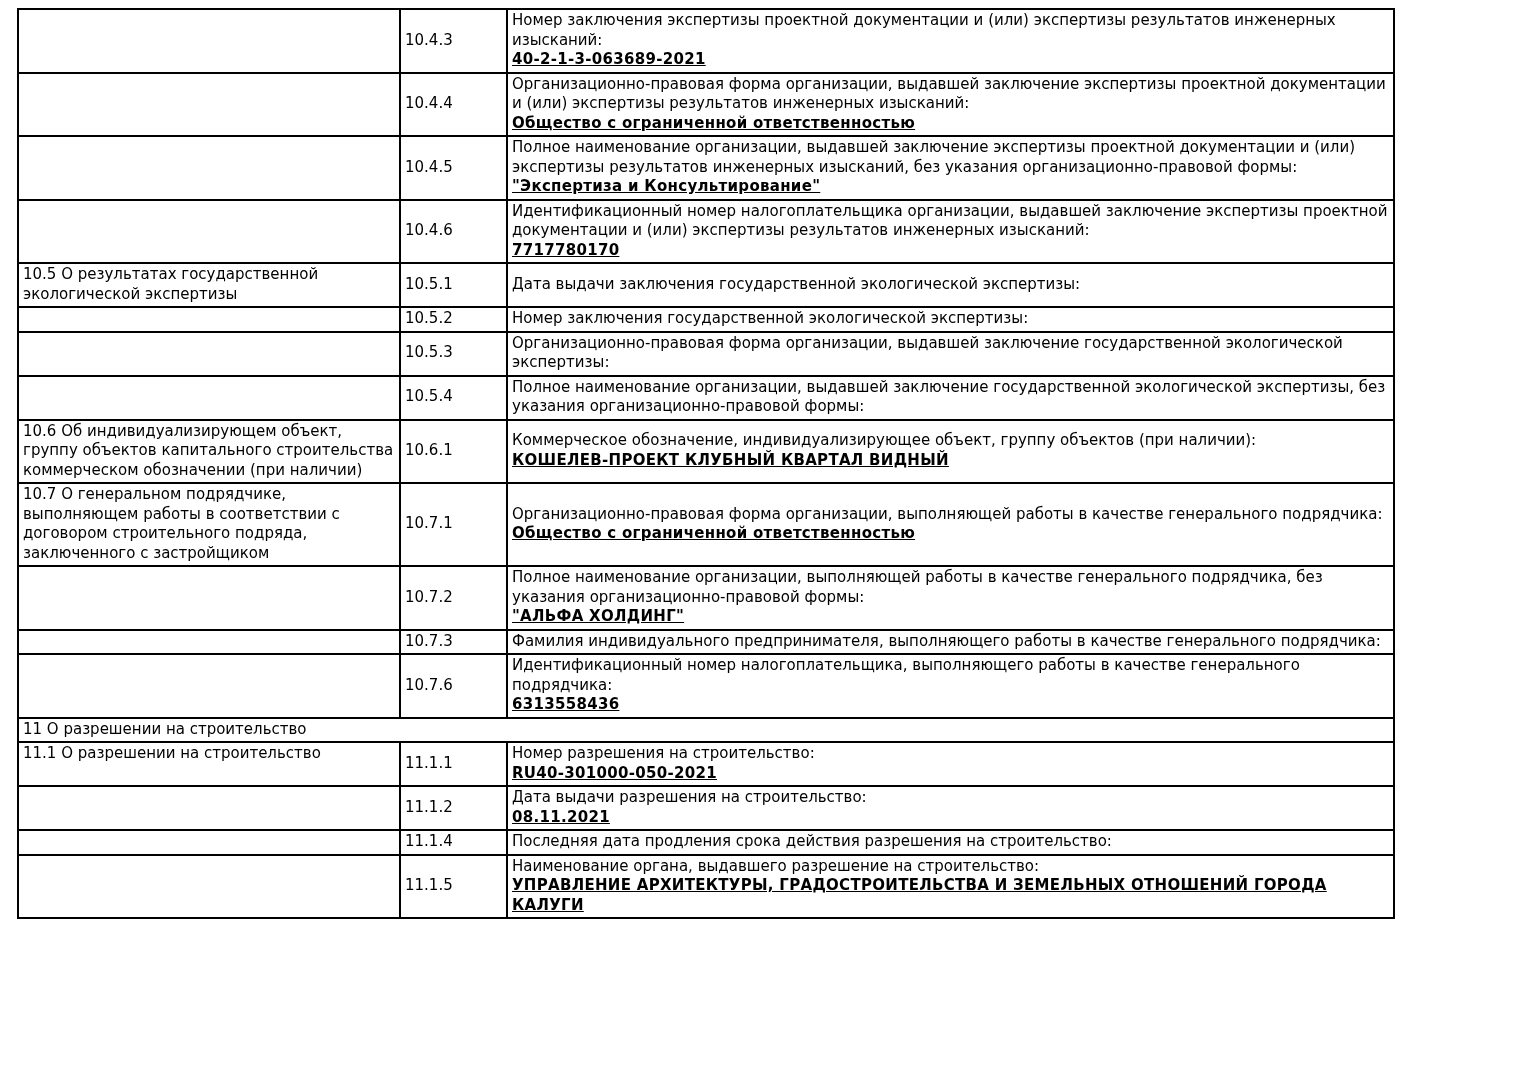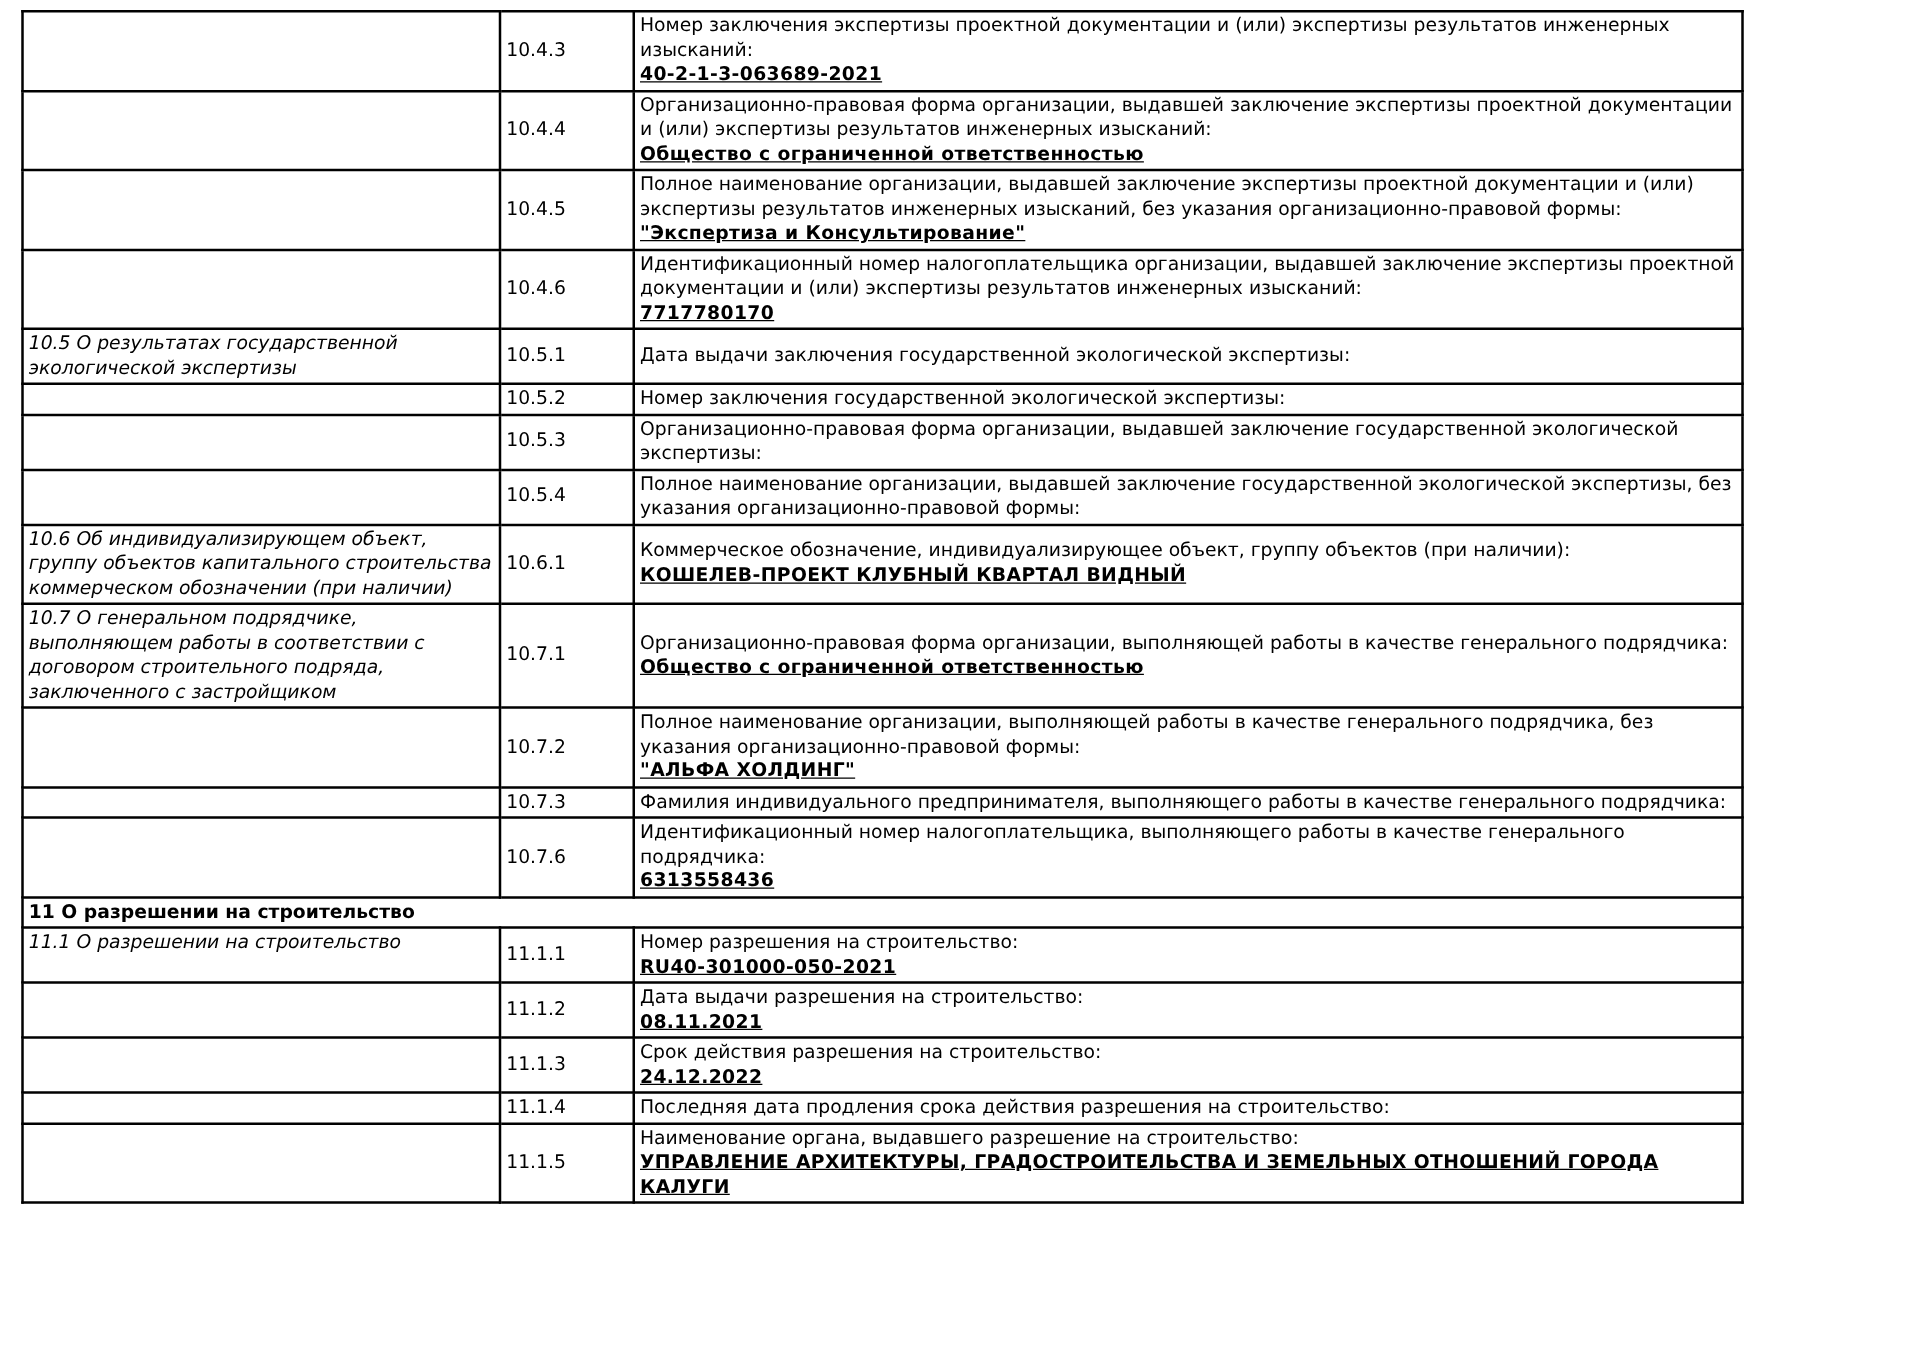--- a/index.html
+++ b/index.html
@@ -23,31 +23,30 @@
     line-height: 1.3;
   }
   table.decl td {
     border: 2px solid #000000;
     padding: 1px 5px 2px 4px;
     word-wrap: break-word;
   }
   td.cell-section {
     width: 371px;
     vertical-align: top;
-    font-style: italic;
   }
   td.cell-code {
     width: 96px;
     vertical-align: middle;
   }
   td.cell-content {
     vertical-align: middle;
   }
   td.section-header {
-    font-weight: bold;
+    font-weight: normal;
     border-radius: 12px;
   }
   .field-value {
     font-weight: bold;
     letter-spacing: 0.02em;
     text-decoration: underline;
   }
 </style>
 </head>
 <body>
@@ -167,28 +166,20 @@
       <tr>
         <td class="cell-section"></td>
         <td class="cell-code">11.1.2</td>
         <td class="cell-content">
           <div class="field-label">Дата выдачи разрешения на строительство:</div>
           <div class="field-value">08.11.2021</div>
         </td>
       </tr>
       <tr>
         <td class="cell-section"></td>
-        <td class="cell-code">11.1.3</td>
-        <td class="cell-content">
-          <div class="field-label">Срок действия разрешения на строительство:</div>
-          <div class="field-value">24.12.2022</div>
-        </td>
-      </tr>
-      <tr>
-        <td class="cell-section"></td>
         <td class="cell-code">11.1.4</td>
         <td class="cell-content">
           <div class="field-label">Последняя дата продления срока действия разрешения на строительство:</div>
         </td>
       </tr>
       <tr>
         <td class="cell-section"></td>
         <td class="cell-code">11.1.5</td>
         <td class="cell-content">
           <div class="field-label">Наименование органа, выдавшего разрешение на строительство:</div>

